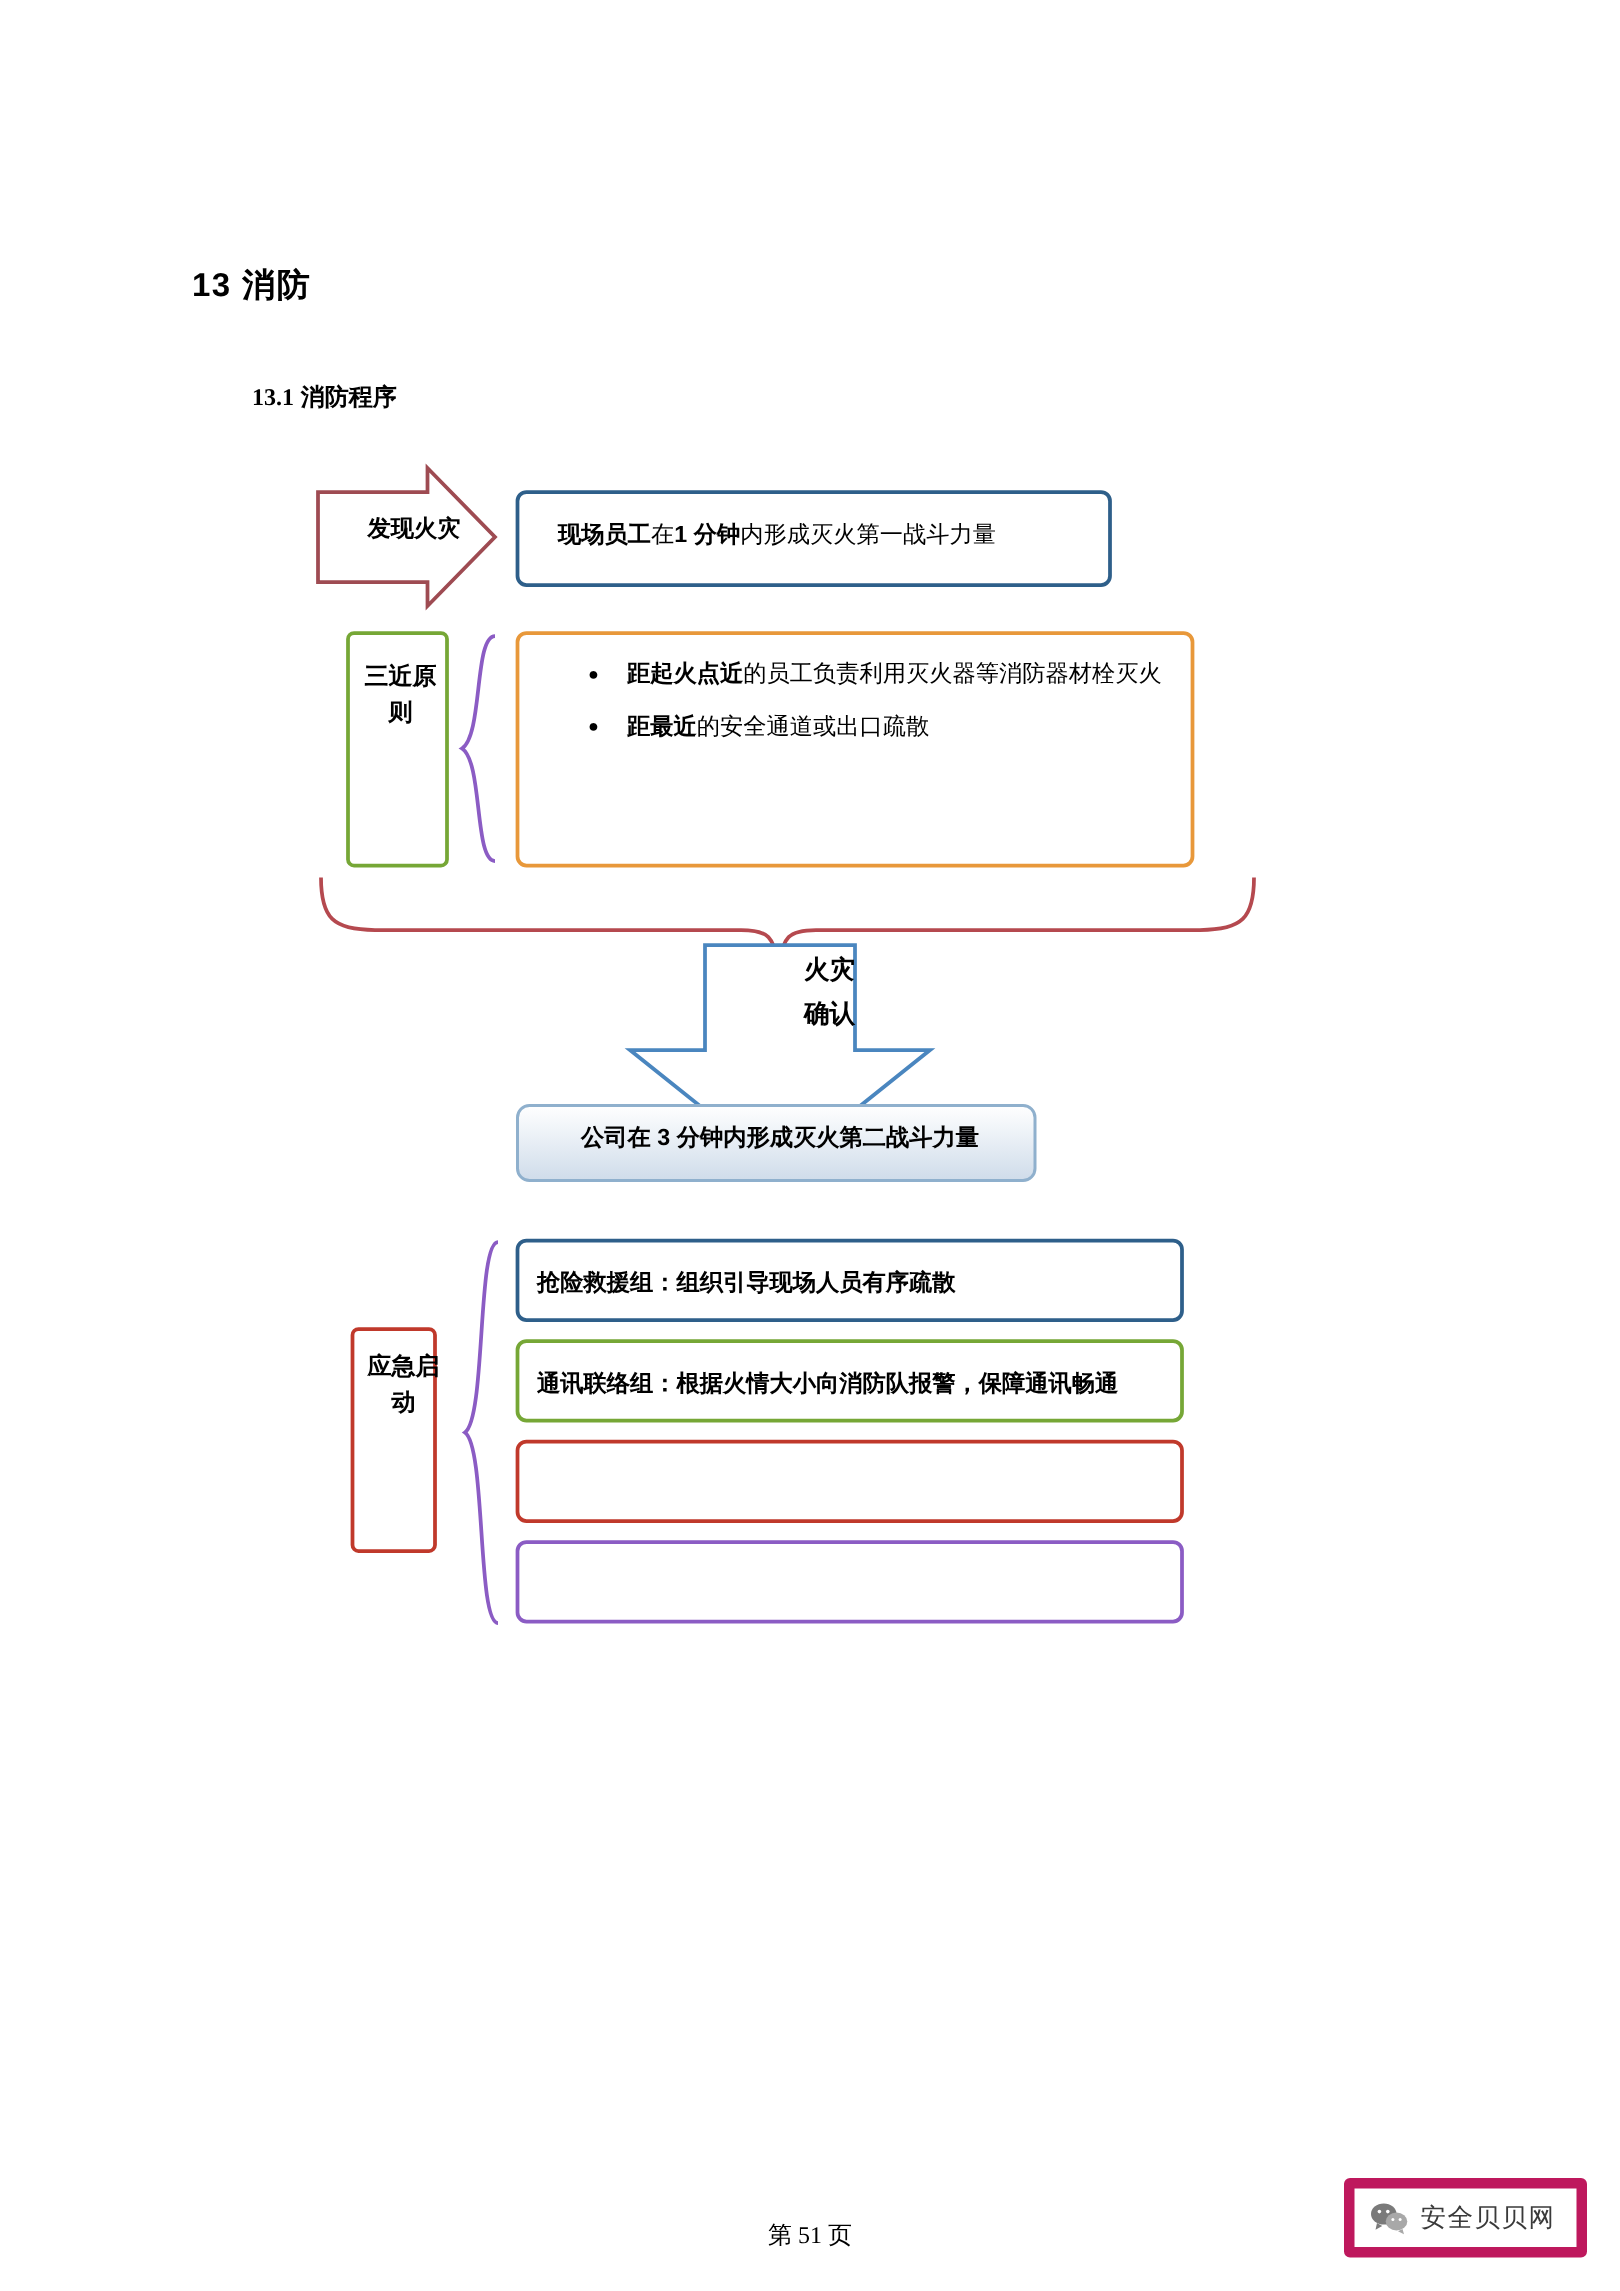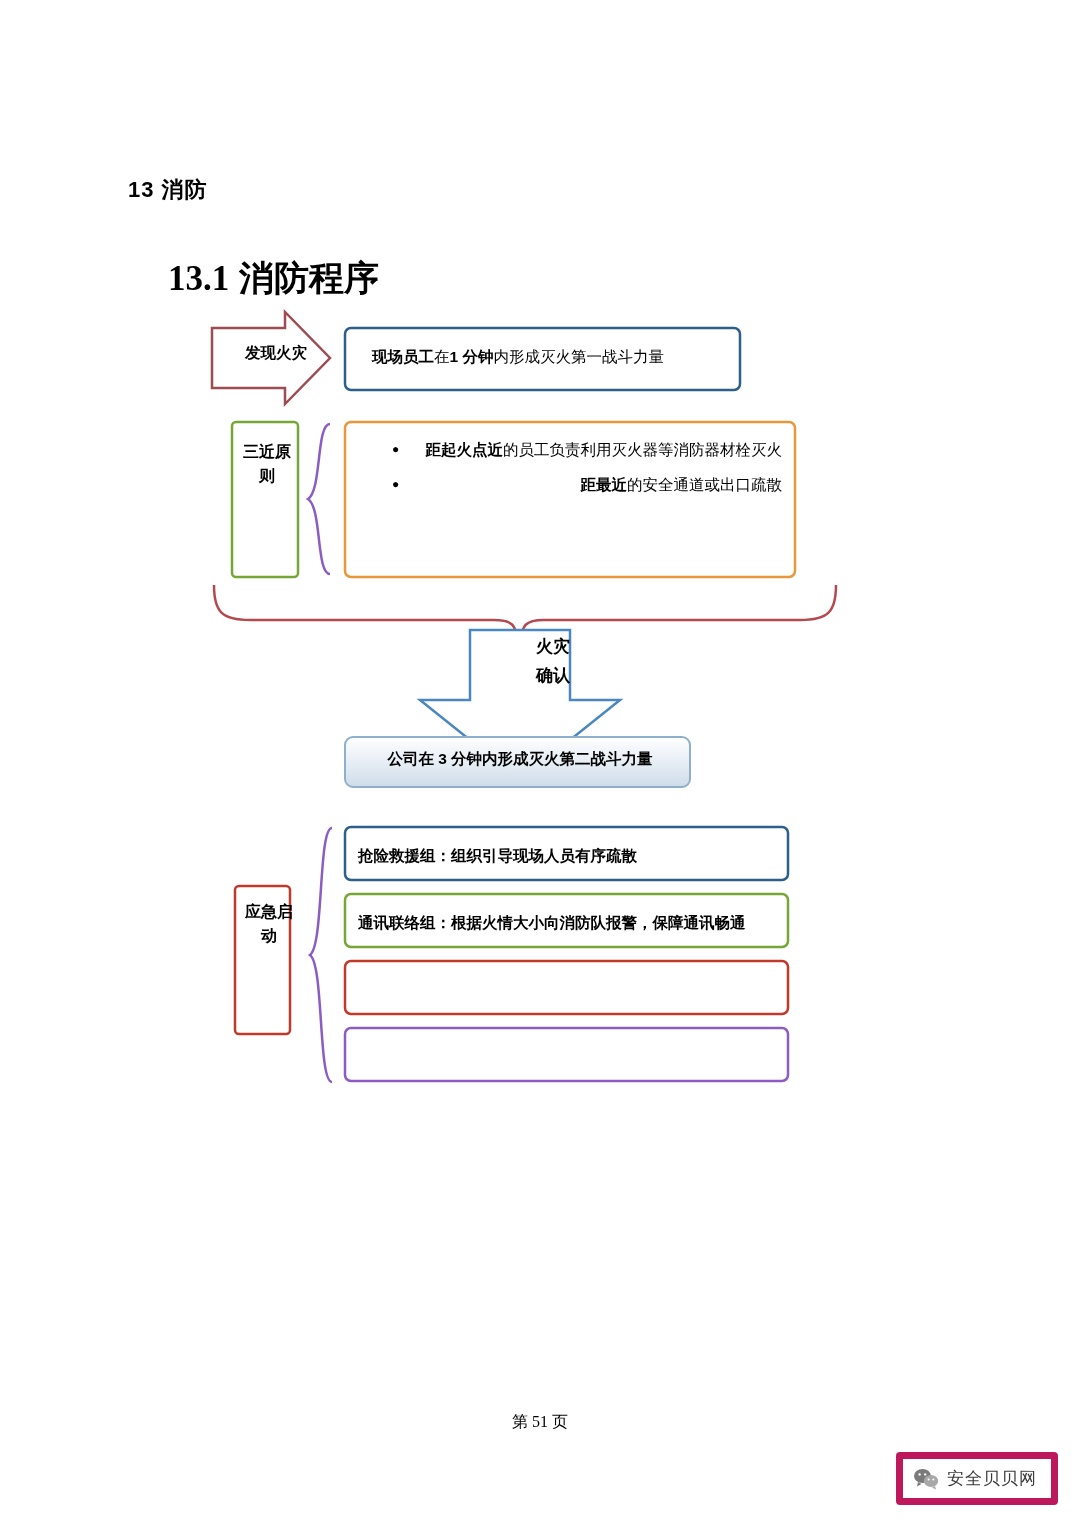--- a/index.html
+++ b/index.html
@@ -26,21 +26,21 @@
     left: 128px;
     top: 175px;
     font-size: 22px;
     font-weight: bold;
     letter-spacing: 1px;
   }
   .h2 {
     position: absolute;
     left: 168px;
     top: 255px;
-    font-size: 35px;
+    font-size: 16px;
     font-weight: bold;
     text-align: right;
   }
   .h2 .num { font-family: "Liberation Serif", serif; }
 
   
   .diagram {
     position: absolute;
     left: 0;
     top: 300px;
@@ -107,21 +107,20 @@
     margin: 0;
     padding: 0;
     list-style: none;
   }
   .bullets li {
     position: relative;
     padding-left: 26px;
     margin-bottom: 12px;
     line-height: 1.5;
     font-weight: normal;
-    text-align: right;
   }
   .bullets li::before {
     content: "●";
     position: absolute;
     left: 0;
     top: 0;
     font-size: 12px;
     line-height: 1.9;
   }
   .bullets b { font-weight: bold; }
@@ -155,21 +154,21 @@
   .grp1 { top: 545px; }
   .grp2 { top: 612px; }
   .grp3 { top: 679px; }
   .grp4 { top: 746px; }
 
   
   .page-number {
     position: absolute;
     left: 0;
     right: 0;
-    top: 1412px;
+    top: 1480px;
     text-align: center;
     font-size: 16px;
     font-family: "Liberation Serif", serif;
   }
 
   
   .watermark {
     position: absolute;
     right: 22px;
     bottom: 22px;

